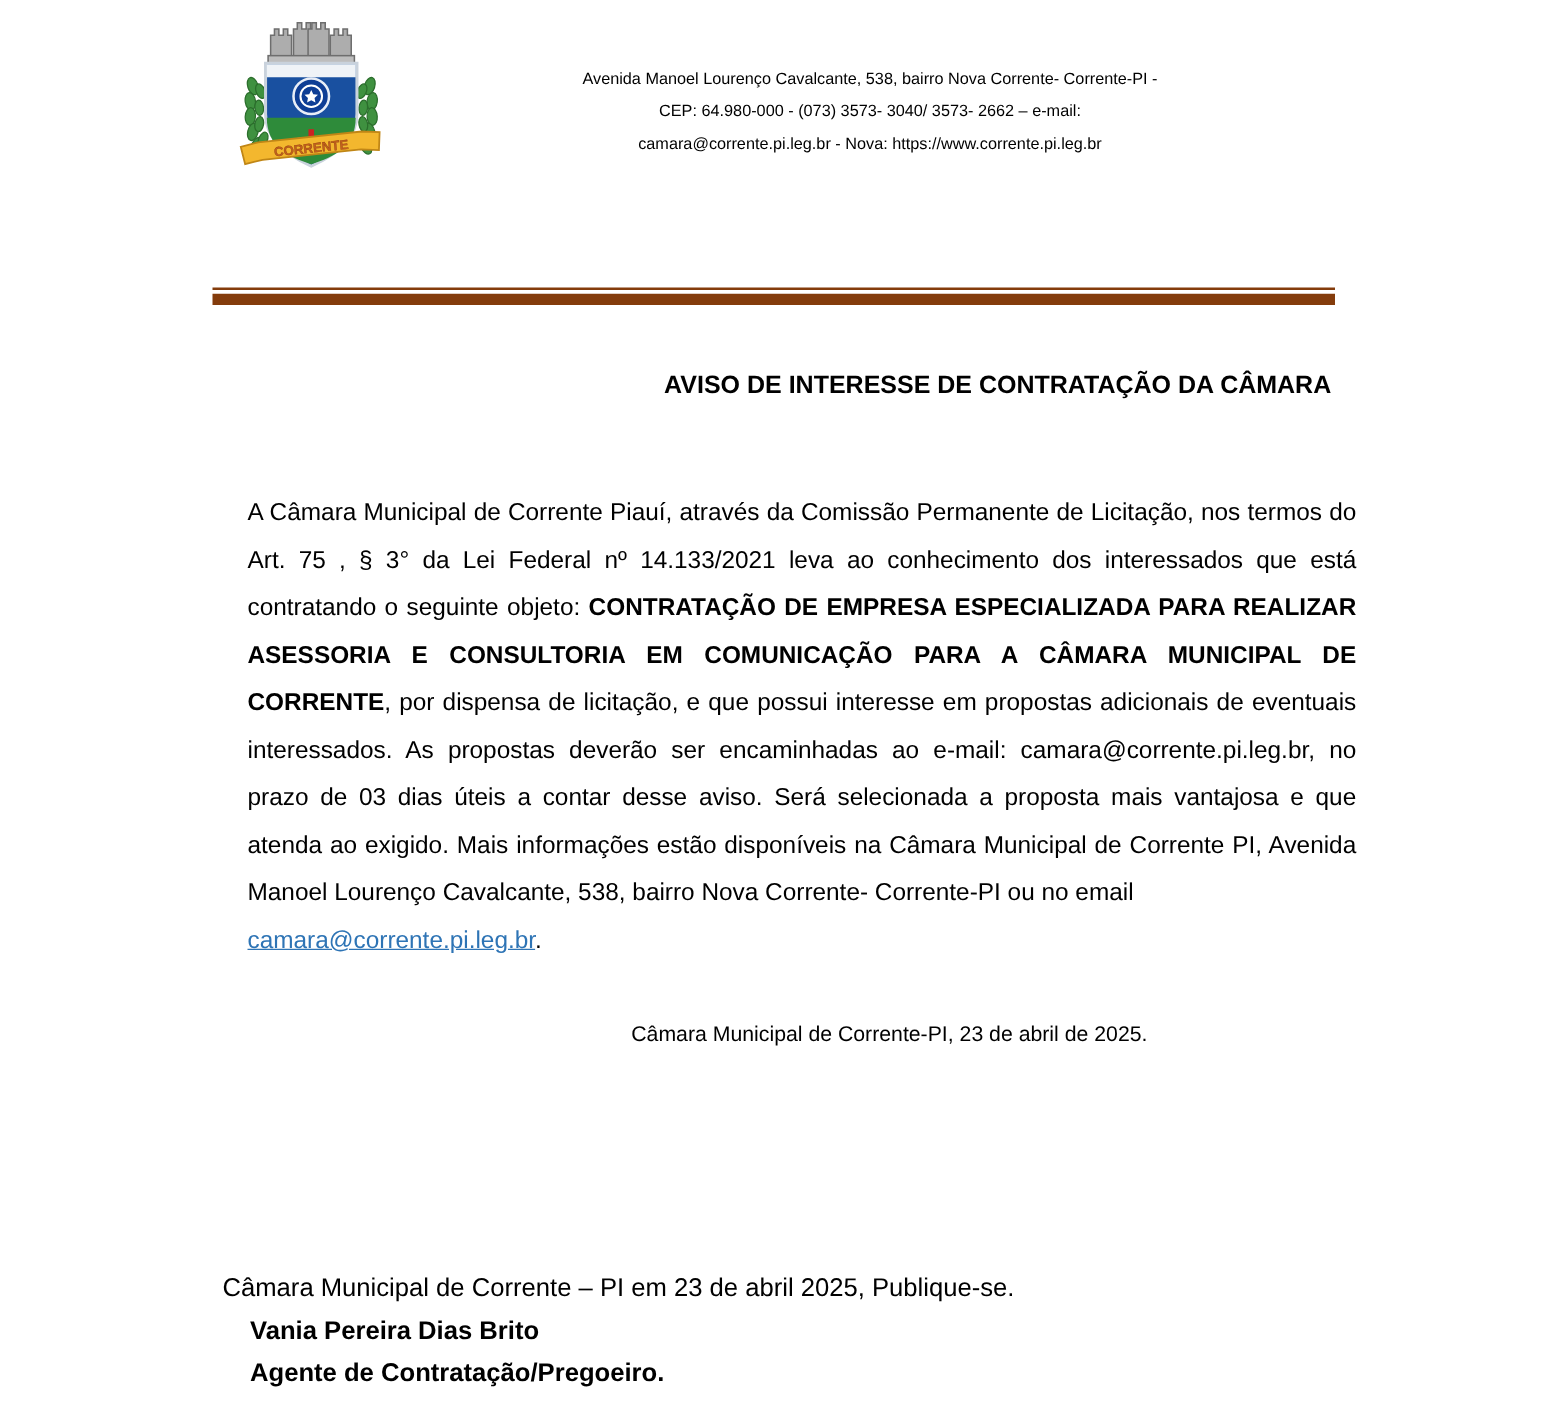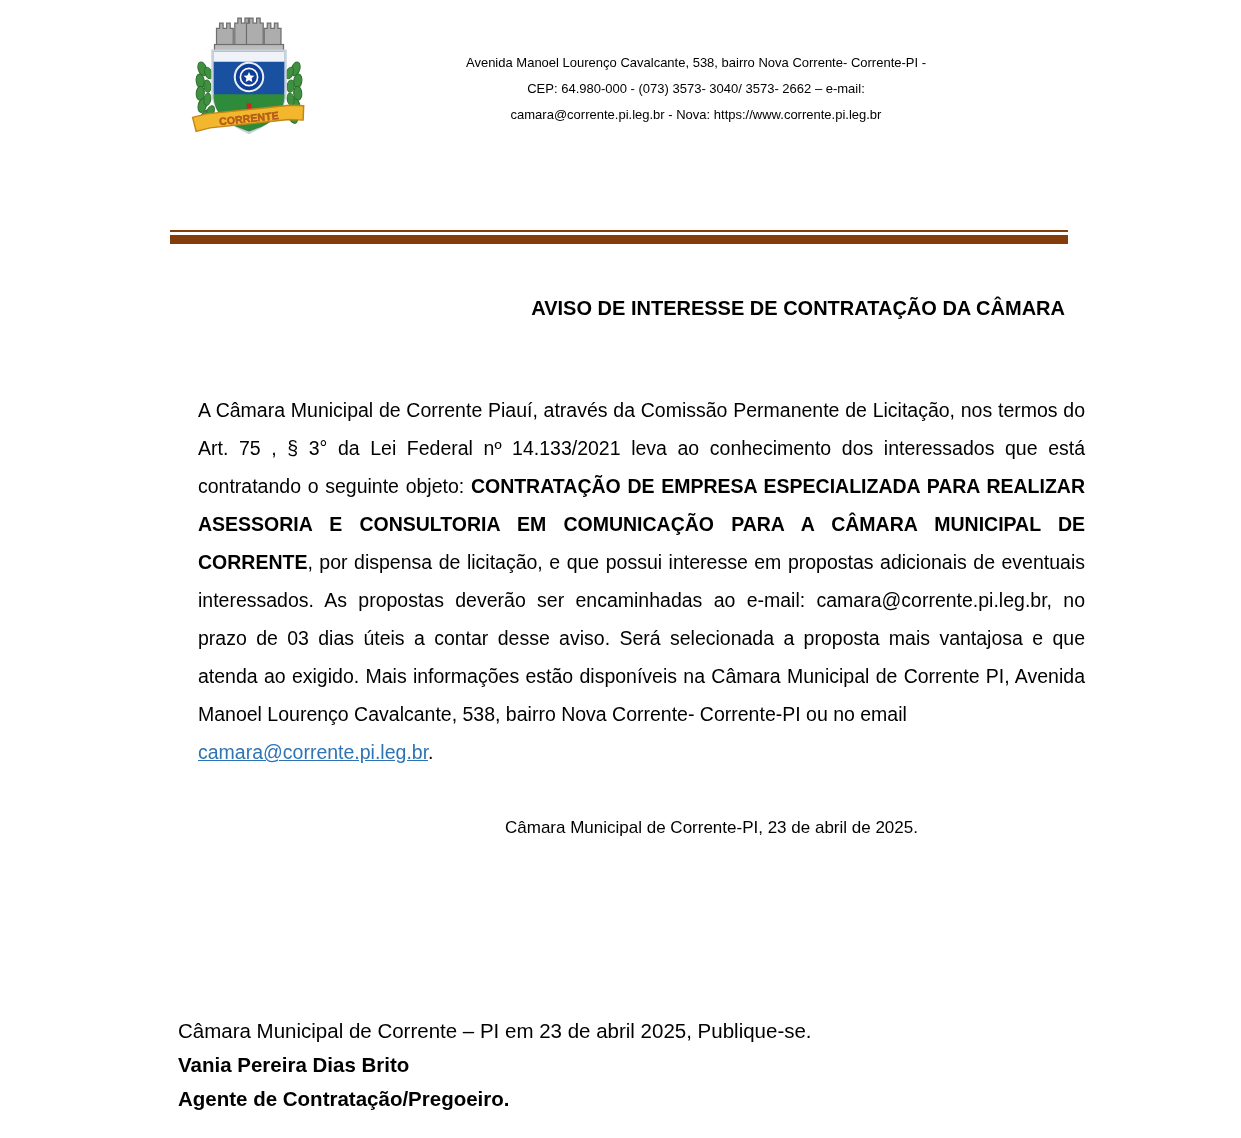--- a/index.html
+++ b/index.html
@@ -33,21 +33,21 @@
     position:absolute; left:178px; top:391px; width:887px;
     font-size:19.5px; line-height:38px; text-align:justify;margin-left:20px;
   }
   .body-text .bold { font-weight:bold; }
   .email-link { color:#2E74B5; text-decoration:underline; cursor:pointer; }
 
   .date-line { position:absolute; left:505px; top:818px; font-size:17px; white-space:nowrap; }
 
   
   .signature { position:absolute; left:178px; top:1014px; font-size:20.5px; line-height:34px; }
-  .signature .bold { font-weight:bold; }
+  .signature .bold { font-weight:bold;margin-left:22px; }
 </style>
 </head>
 <body>
 
 <div class="page">
 
   <svg class="logo" viewBox="0 0 120 130" aria-hidden="true">
 
     <g fill="#3F9140" stroke="#2B6E2C" stroke-width="1">
       <ellipse cx="14" cy="58" rx="4" ry="7" transform="rotate(-18 14 58)"></ellipse>

